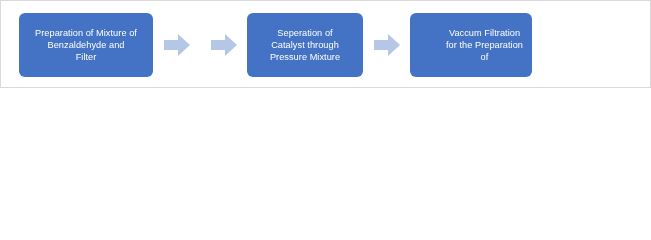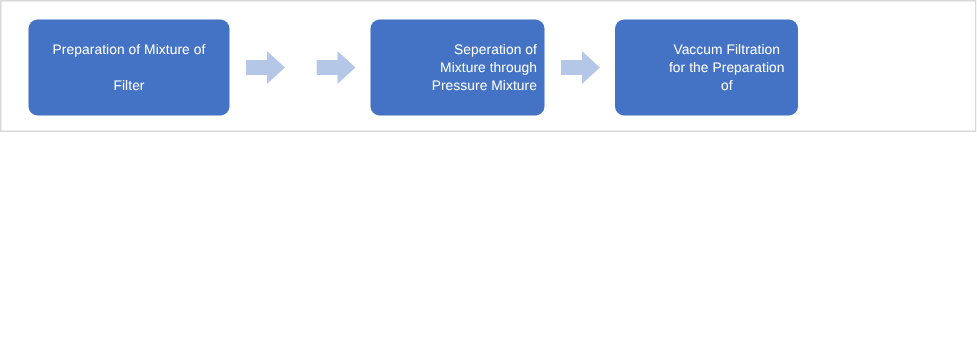--- a/index.html
+++ b/index.html
@@ -54,21 +54,21 @@
     font-size: 9.2px;
     line-height: 12.2px;
     letter-spacing: 0.05px;
     color: #ffffff;
     display: block;
     width: 100%;
   }
 
   .step-1 { width: 134px; }
   .step-2 { width: 116px; }
-  .step-3 { width: 116px; text-align: right; }
+  .step-3 { width: 116px; }
   .step-4 { width: 122px; padding-left: 32px; }
 
   .flow-connector {
     flex: 0 0 auto;
     width: 28px;
     height: 24px;
     display: flex;
     align-items: center;
     justify-content: center;
   }
@@ -85,42 +85,42 @@
 </style>
 </head>
 <body>
 
 <div id="flowchart-frame">
   <div id="process-flow">
 
     <div class="process-step step-1">
       <span class="step-label">
         <span>Preparation of Mixture of</span><br>
-        <br>
+        <span>Benzaldehyde and</span><br>
         <span>Filter</span>
       </span>
     </div>
 
     <div class="flow-connector gap-1">
       <svg viewBox="0 0 26 22" xmlns="http://www.w3.org/2000/svg">
         <polygon points="0,6 14,6 14,0 26,11 14,22 14,16 0,16" fill="#B4C7E7"></polygon>
       </svg>
     </div>
 
 
     <div class="flow-connector gap-2">
       <svg viewBox="0 0 26 22" xmlns="http://www.w3.org/2000/svg">
         <polygon points="0,6 14,6 14,0 26,11 14,22 14,16 0,16" fill="#B4C7E7"></polygon>
       </svg>
     </div>
 
     <div class="process-step step-3">
       <span class="step-label">
         <span>Seperation of</span><br>
-        <span>Mixture through</span><br>
+        <span>Catalyst through</span><br>
         <span>Pressure Mixture</span>
       </span>
     </div>
 
     <div class="flow-connector gap-3">
       <svg viewBox="0 0 26 22" xmlns="http://www.w3.org/2000/svg">
         <polygon points="0,6 14,6 14,0 26,11 14,22 14,16 0,16" fill="#B4C7E7"></polygon>
       </svg>
     </div>
 

